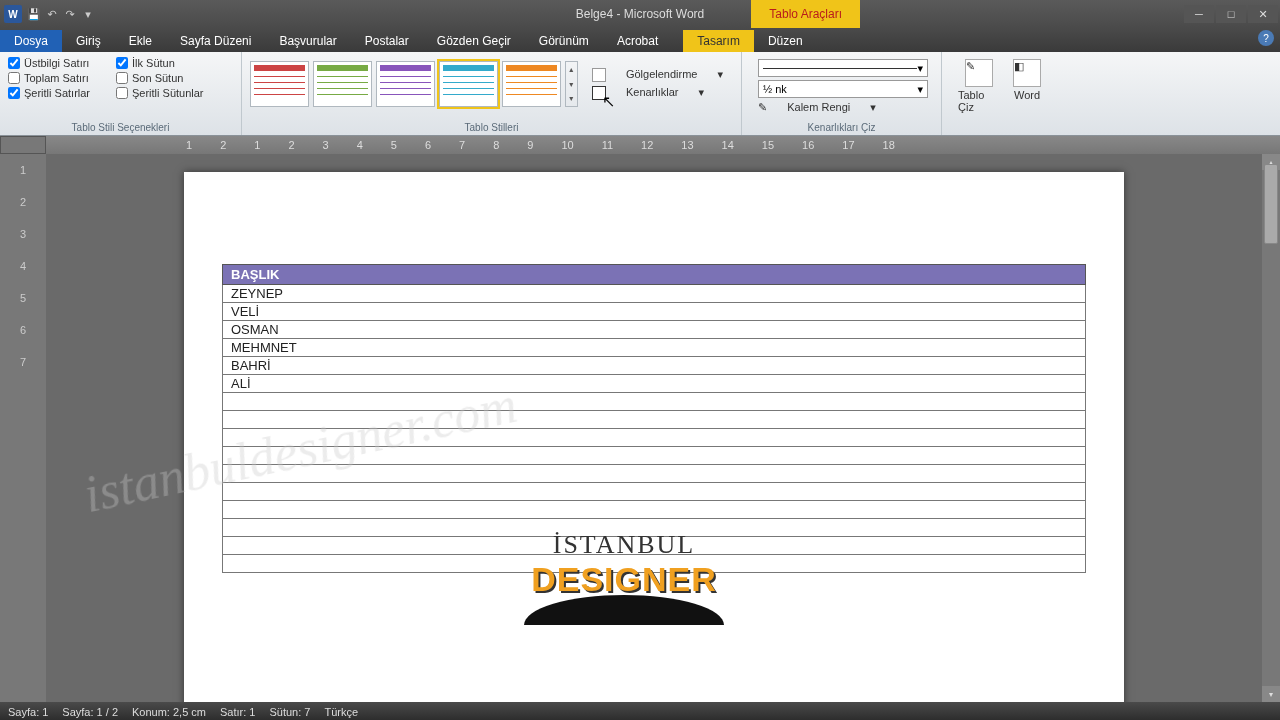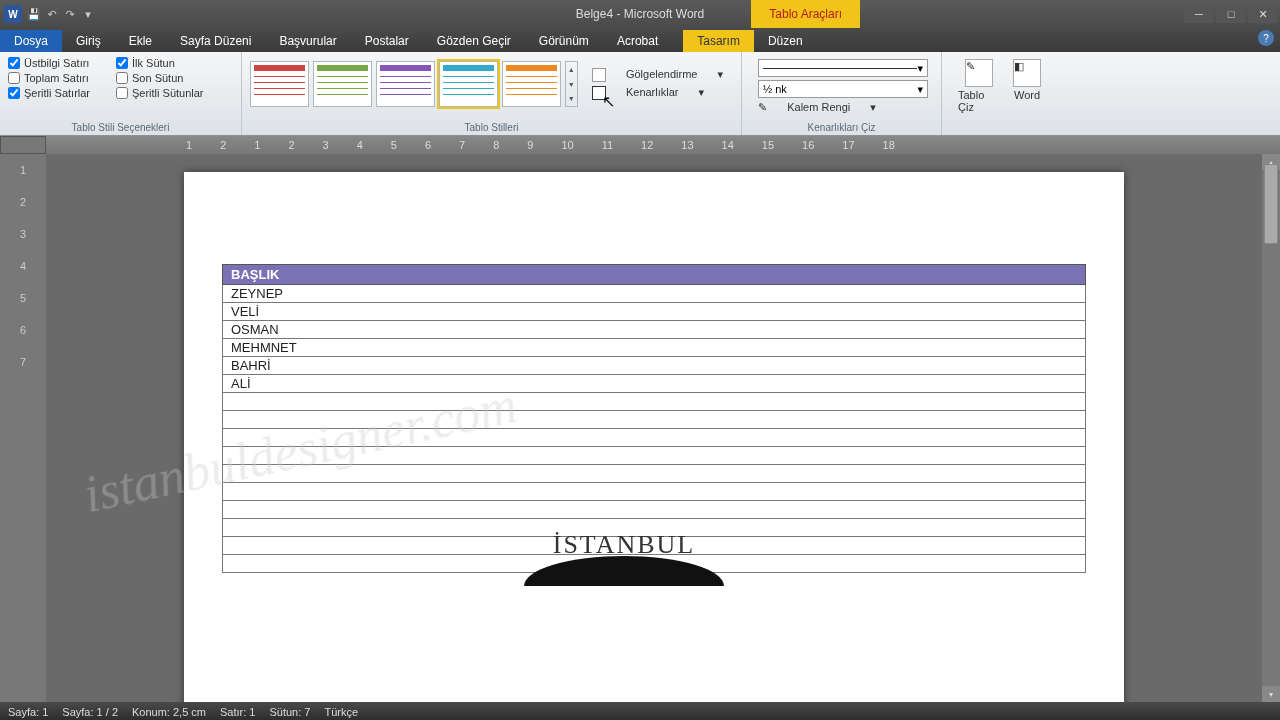--- a/index.html
+++ b/index.html
@@ -336,15 +336,16 @@
   <span>Sayfa: 1 / 2</span>
   <span>Konum: 2,5 cm</span>
   <span>Satır: 1</span>
   <span>Sütun: 7</span>
   <span>Türkçe</span>
 </div>
 
 <div class="watermark">istanbuldesigner.com</div>
 <div class="logo">
   <div class="t1">İSTANBUL</div>
+  <div class="t2">DESIGNER</div>
   <div class="sil"></div>
 </div>
 <div class="cursor">↖</div>
 
 </body></html>

